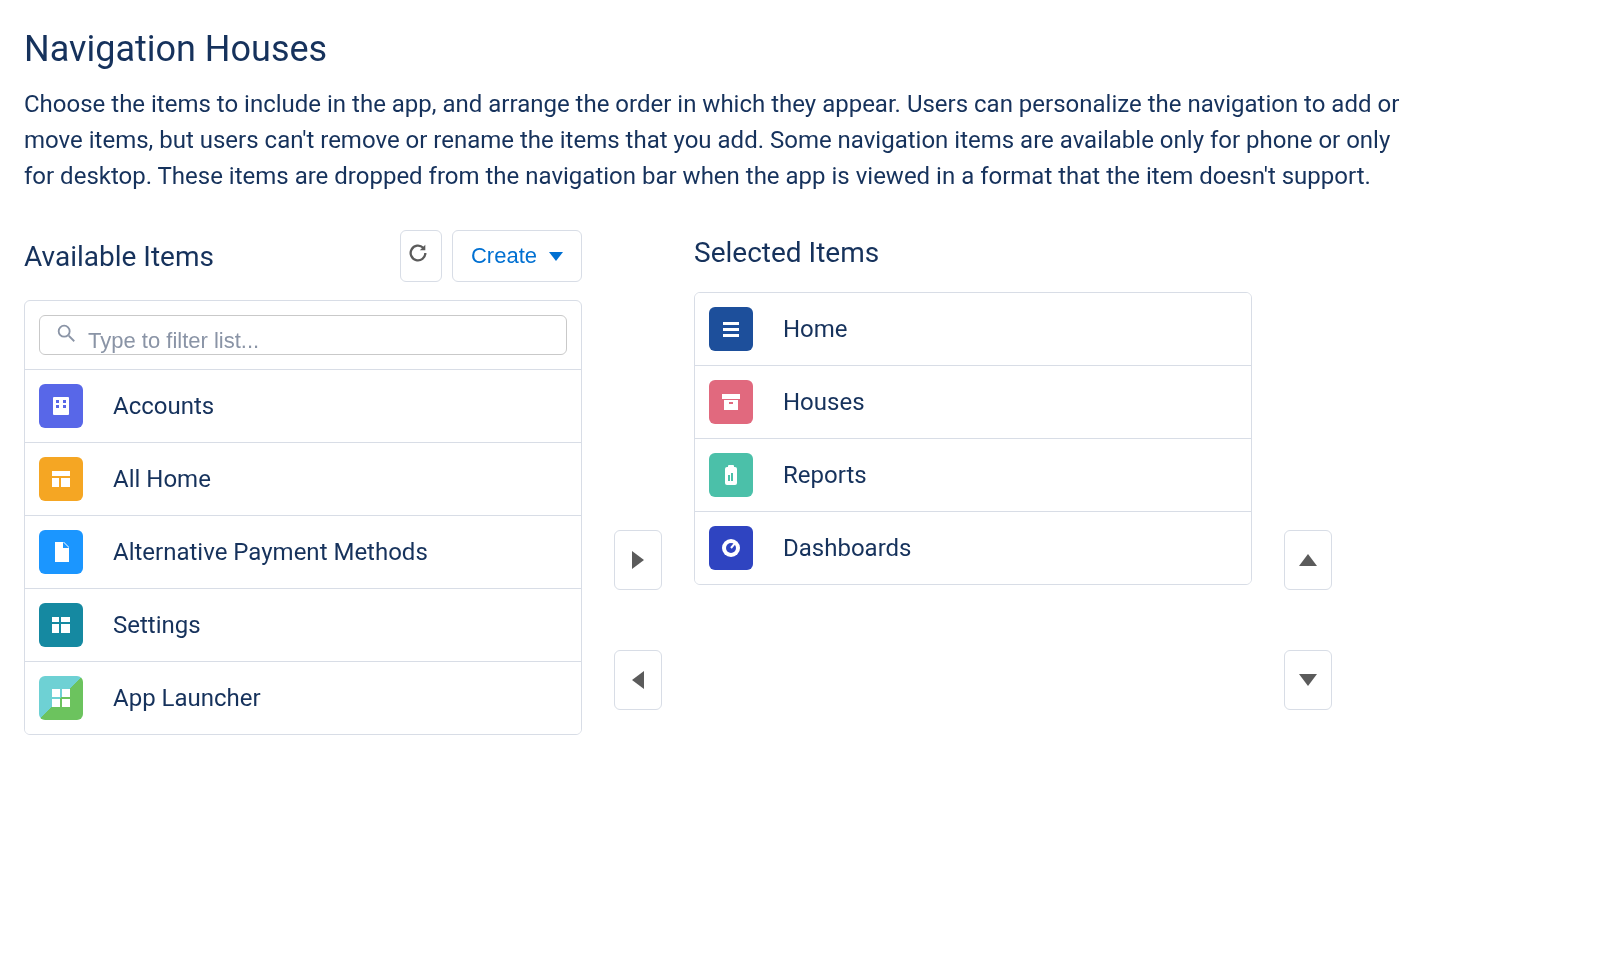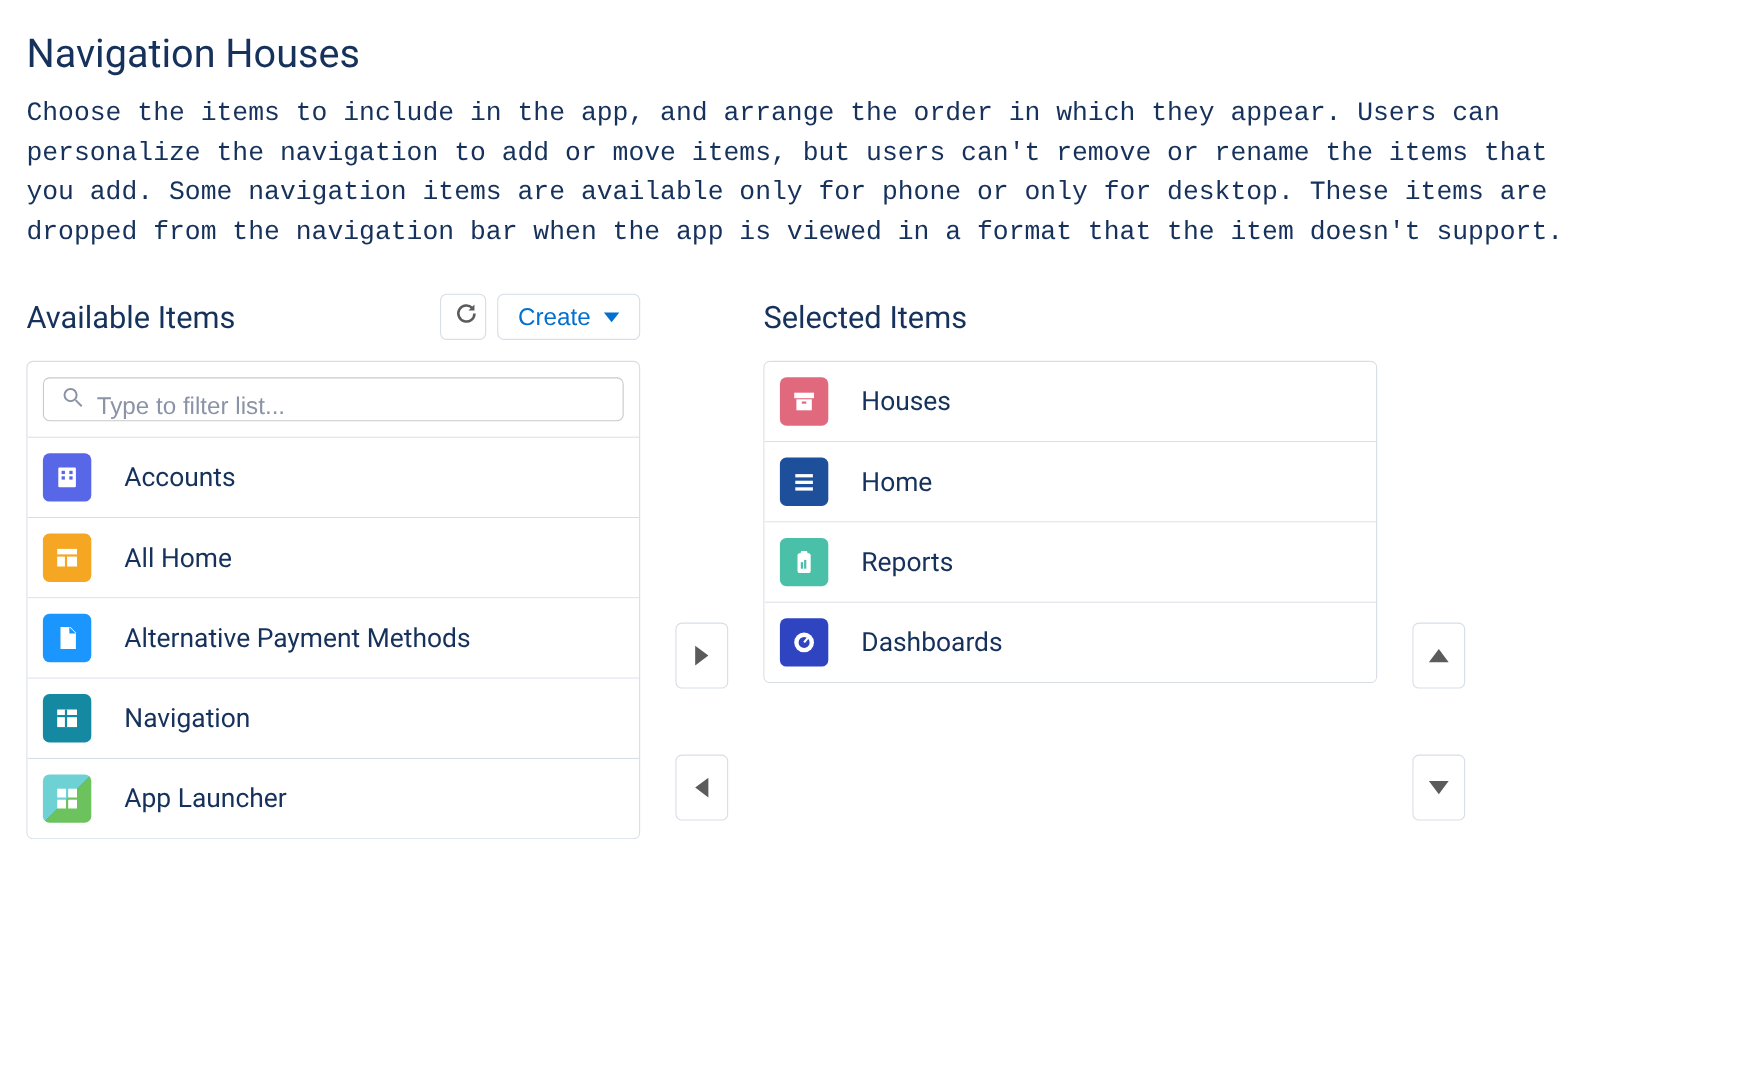--- a/index.html
+++ b/index.html
@@ -22,21 +22,20 @@
     font-weight:400;
     margin:6px 0 16px 0;
     color:var(--text);
   }
   .page-desc{
     font-size:24px;
     line-height:1.5;
     color:var(--text);
     margin:0 0 36px 0;
     max-width:1400px;
-    font-family:Liberation Mono, monospace;
   }
   .dual-wrap{
     display:flex;
     align-items:flex-start;
     gap:32px;
   }
   .col{flex:0 0 auto;}
   .col-available{width:558px;}
   .col-selected{width:558px;}
   .col-middle, .col-right{
@@ -57,24 +56,24 @@
   .col-title{
     font-size:28px;
     font-weight:400;
     color:var(--text);
   }
   .head-actions{display:flex;gap:10px;}
   .icon-btn, .create-btn{
     border:1px solid var(--border);
     border-radius:6px;
     background:#fff;
-    height:42px;
+    height:52px;
     display:inline-flex;
     align-items:center;
-    justify-content:flex-end;
+    justify-content:flex-start;
     font-size:22px;
     cursor:pointer;
   }
   .icon-btn{width:42px;color:#5b5b5b;}
   .create-btn{padding:0 18px;color:var(--link);gap:12px;}
   .create-btn .caret{width:0;height:0;border-top:9px solid var(--link);border-left:7px solid transparent;border-right:7px solid transparent;}
 
   .listbox{
     border:1px solid var(--border);
     border-radius:6px;
@@ -261,21 +260,21 @@
               </svg>
             </span>
             <span class="item-label">Alternative Payment Methods</span>
           </div>
           <div class="item">
             <span class="tile c-teal">
               <svg>
                 <use href="#i-table"></use>
               </svg>
             </span>
-            <span class="item-label">Navigation</span>
+            <span class="item-label">Settings</span>
           </div>
           <div class="item">
             <span class="tile c-multi">
               <svg>
                 <use href="#i-grid"></use>
               </svg>
             </span>
             <span class="item-label">App Launcher</span>
           </div>
         </div>
@@ -291,34 +290,34 @@
       </button>
   </div>
 
   <div class="col col-selected">
     <div class="col-head">
       <div class="col-title">Selected Items</div>
     </div>
     <div class="listbox">
       <div id="selected-list">
           <div class="item">
+            <span class="tile c-navy">
+              <svg>
+                <use href="#i-lines"></use>
+              </svg>
+            </span>
+            <span class="item-label">Home</span>
+          </div>
+          <div class="item">
             <span class="tile c-pink">
               <svg>
                 <use href="#i-archive"></use>
               </svg>
             </span>
             <span class="item-label">Houses</span>
-          </div>
-          <div class="item">
-            <span class="tile c-navy">
-              <svg>
-                <use href="#i-lines"></use>
-              </svg>
-            </span>
-            <span class="item-label">Home</span>
           </div>
           <div class="item">
             <span class="tile c-seagreen">
               <svg>
                 <use href="#i-clipboard"></use>
               </svg>
             </span>
             <span class="item-label">Reports</span>
           </div>
           <div class="item">

